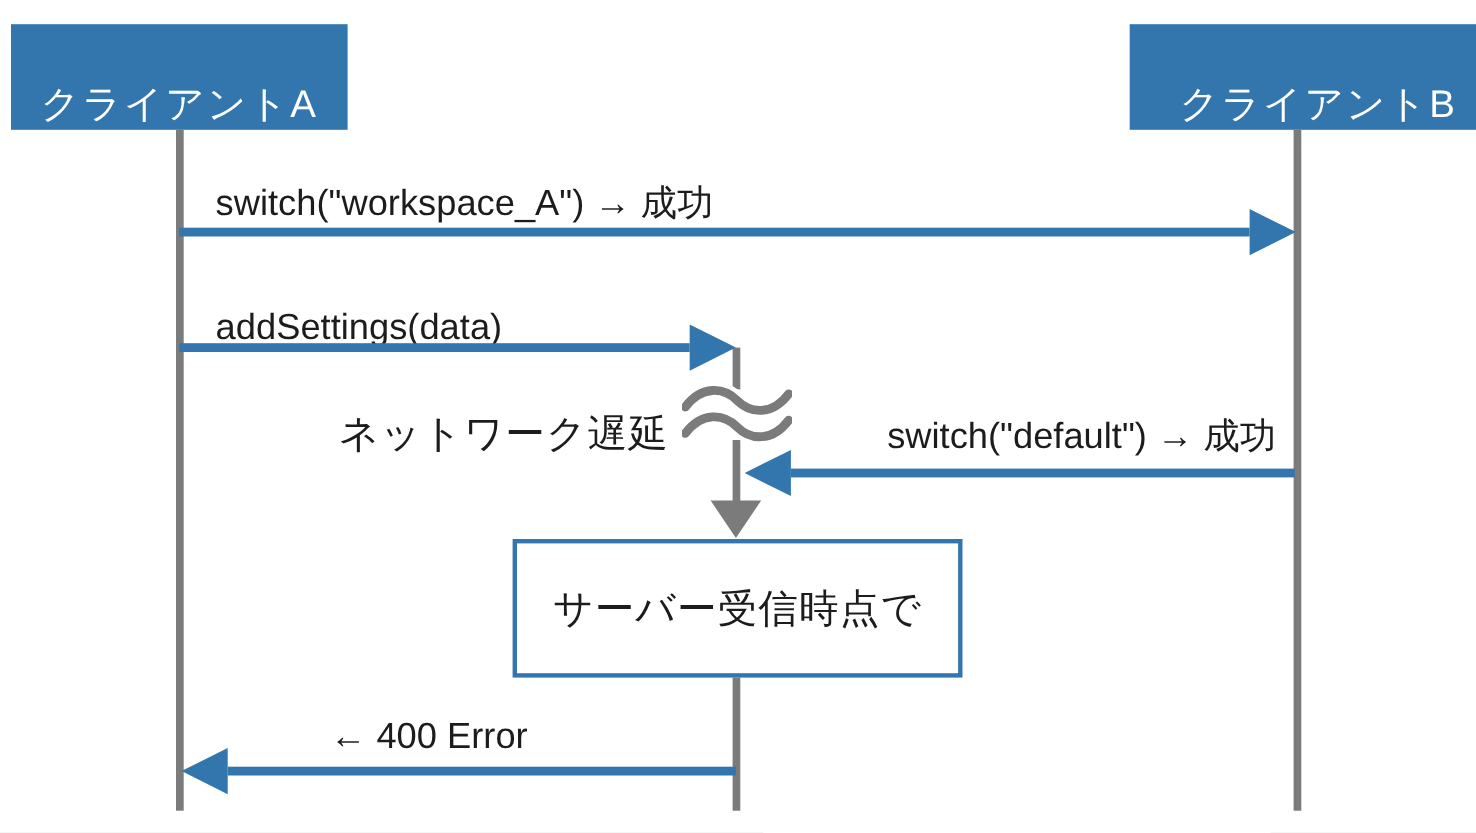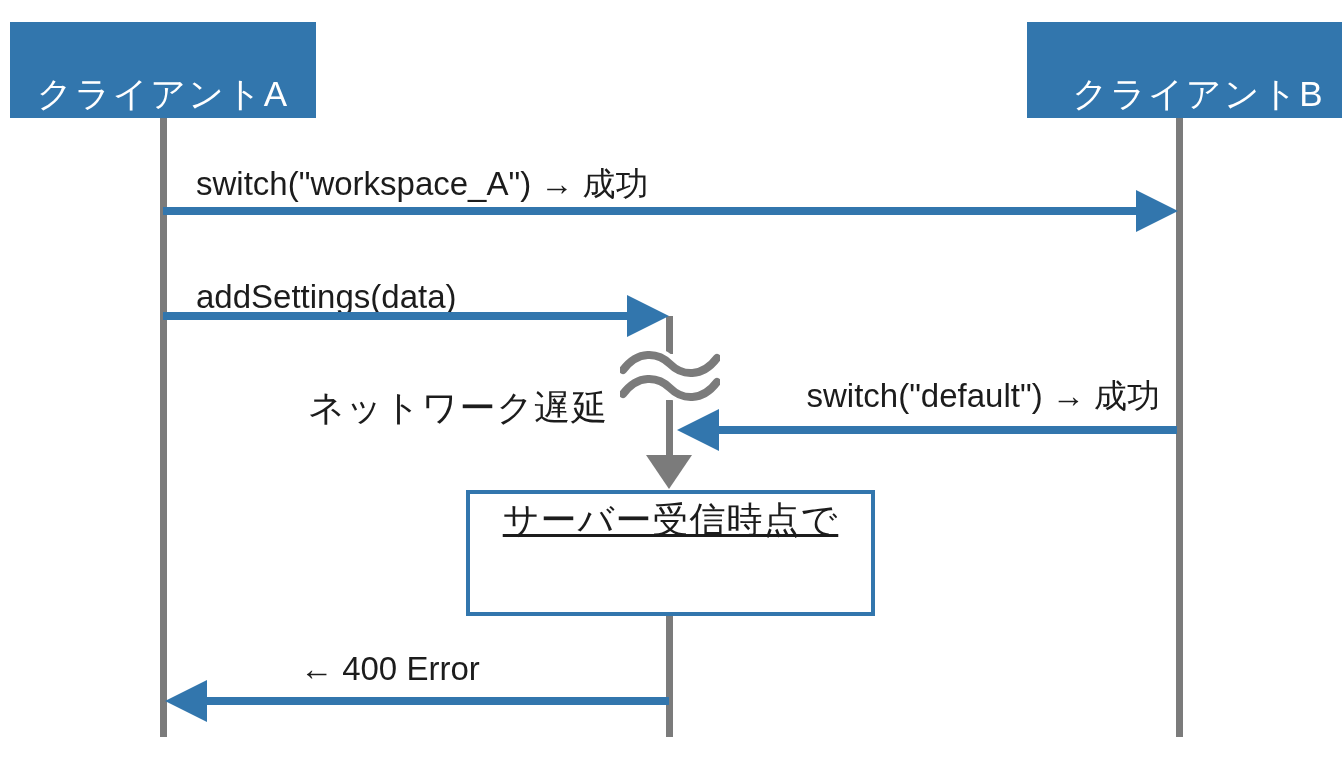--- a/index.html
+++ b/index.html
@@ -67,32 +67,31 @@
   
   .waves{position:absolute;left:620px;top:348px;width:100px;height:56px;color:var(--gray);}
   
   .msg-label{
     position:absolute;color:var(--ink);
     font-size:33px;white-space:nowrap;
   }
   .jp{font-size:36px;letter-spacing:1px;}
   .label-m1{left:196px;top:162px;}
   .label-m2{left:196px;top:266px;margin-top:12px;}
-  .label-delay{left:308px;top:384px;}
+  .label-delay{left:308px;top:370px;}
   .label-m3{left:718px;top:374px;width:442px;text-align:right;}
   .label-m4{left:300px;top:650px;}
   
   .note{
     position:absolute;left:466px;top:490px;width:409px;height:126px;
     background:#fff;
     border:4px solid var(--accent);
-    display:flex;flex-direction:column;align-items:center;
+    display:flex;flex-direction:column;align-items:center;justify-content:center;
     color:var(--ink);font-size:36px;line-height:52px;letter-spacing:1px;
     white-space:nowrap;
-    text-decoration:underline;
   }
 </style>
 </head>
 <body>
 
 <div class="canvas">
 
   <div class="actor actor-a">
     <span>クライアントA</span>
   </div>

